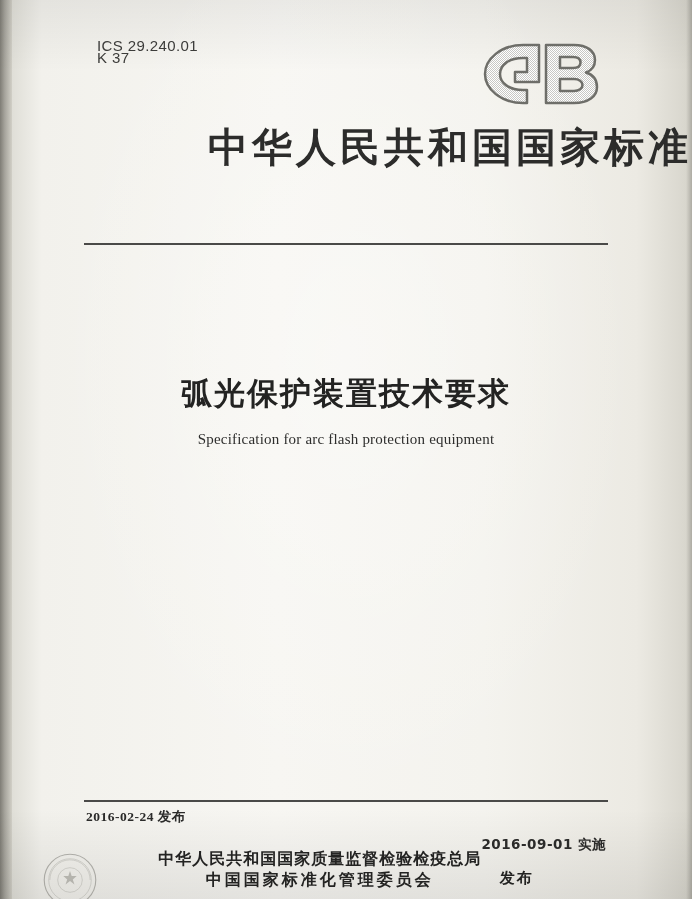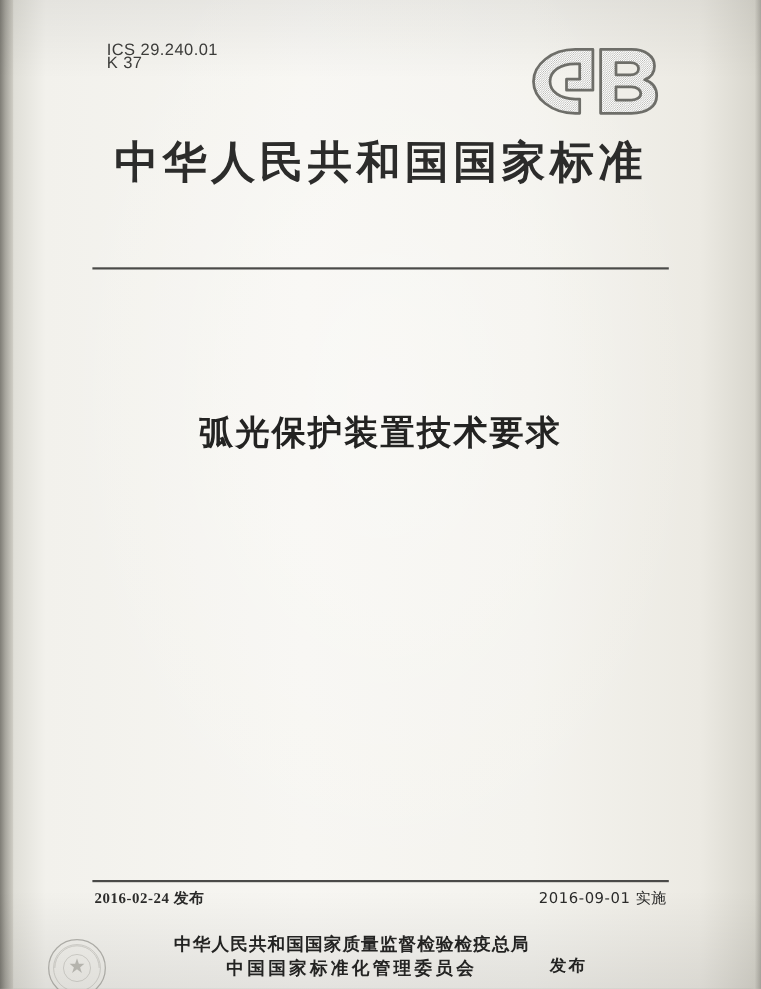--- a/index.html
+++ b/index.html
@@ -78,21 +78,21 @@
     top: 38px;
     width: 135px;
     height: 72px;
   }
 
   
   .national-standard {
     position: absolute;
     left: 0; right: 0;
     top: 120px;
-    text-align: center;
+    text-align: right;
     font-family: "DejaVu Sans", "Liberation Sans", sans-serif;
     font-size: 40px;
     font-weight: bold;
     color: #2c2c2b;
     letter-spacing: 4px;
     white-space: nowrap;
   }
 
   .std-number {
     position: absolute;
@@ -152,24 +152,24 @@
     top: 808px;
     font-family: Liberation Serif, serif;
     font-size: 13.5px;
     font-weight: bold;
     color: #2b2b2a;
     letter-spacing: .5px;
   }
   .effective-date {
     position: absolute;
     right: 86px;
-    top: 808px;
+    top: 836px;
     font-family: "DejaVu Sans", "Liberation Sans", sans-serif;
     font-size: 13.5px;
-    font-weight: normal;
+    font-weight: bold;
     color: #2b2b2a;
     letter-spacing: .5px;
   }
 
   .issuer-block {
     position: absolute;
     left: 0; right: 0;
     top: 848px;
     text-align: center;
   }
@@ -239,20 +239,21 @@
                  M178,82 L178,106 L206,106 C216,106 223,101 223,94 C223,87 216,82 206,82 Z" fill="url(#hatch)" stroke="#6e6e69" stroke-width="5" stroke-linejoin="round"></path>
       </svg>
     </div>
 
     <div class="national-standard">中华人民共和国国家标准</div>
 
 
     <div class="rule-top"></div>
 
     <div class="doc-title-cn">弧光保护装置技术要求</div>
+    <div class="doc-title-en">Specification for arc flash protection equipment</div>
 
     <div class="rule-bottom"></div>
     <div class="issue-date">2016-02-24 发布</div>
     <div class="effective-date">2016-09-01 实施</div>
 
     <div class="issuer-block">
       <span class="issuer-lines">
         <div>中华人民共和国国家质量监督检验检疫总局</div>
         <div class="issuer-line-2">中国国家标准化管理委员会</div>
       </span>

